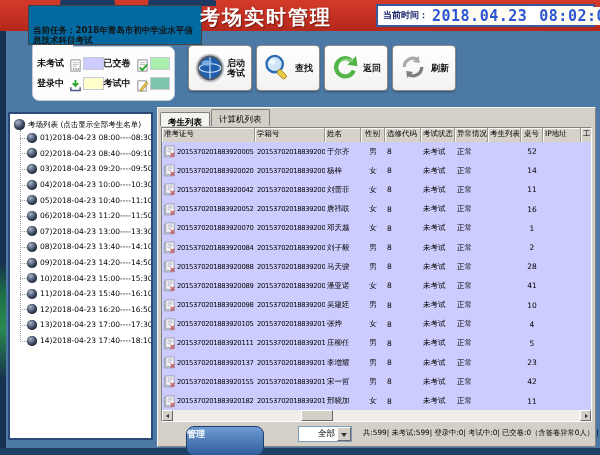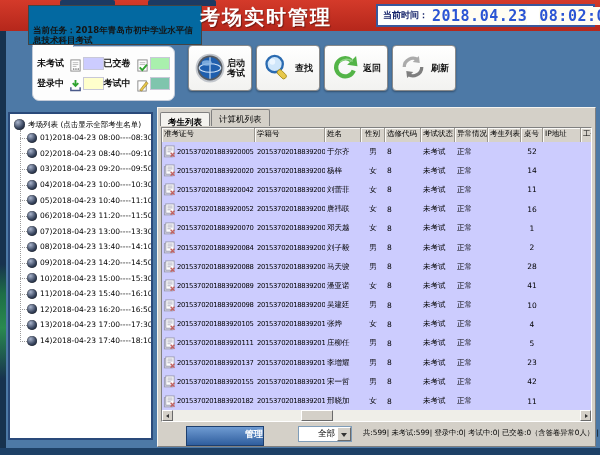--- a/index.html
+++ b/index.html
@@ -91,23 +91,23 @@
   .scroll-btn { width:11px; height:11px; background:#d4d0c8; border:1px solid;
                 border-color:#fff #6a6a6a #6a6a6a #fff; position:relative; cursor:pointer; flex:0 0 auto;}
   .scroll-btn::after { content:""; position:absolute; top:3px; border-top:2.5px solid transparent; border-bottom:2.5px solid transparent; }
   .scroll-left::after { left:3px; border-right:3.5px solid #333; }
   .scroll-right::after { left:4px; border-left:3.5px solid #333; }
   .scroll-track { flex:1; position:relative; }
   .scroll-thumb { position:absolute; left:128px; top:0; width:32px; height:11px; background:#d4d0c8;
                   border:1px solid; border-color:#fff #6a6a6a #6a6a6a #fff; cursor:grab; }
 
   .bottombar { position:absolute; left:0; bottom:0; width:100%; height:24px; display:flex; align-items:center; }
-  .manage-btn { position:absolute; left:28px; top:4px; width:78px; height:20px; color:#fff; font-size:9px; font-weight:bold;
-                background:linear-gradient(#6f9bd2,#2f5e9e); border:1px solid #1d3f6e; border-radius:0;
-                text-align:right; line-height:15px; cursor:pointer; }
+  .manage-btn { position:absolute; left:28px; top:4px; width:78px; height:30px; color:#fff; font-size:9px; font-weight:bold;
+                background:linear-gradient(#6f9bd2,#2f5e9e); border:1px solid #1d3f6e; border-radius:8px;
+                text-align:left; line-height:15px; cursor:pointer; }
   .filter-select { position:absolute; left:140px; top:4px; width:54px; height:16px; background:#fff;
                    border:1px solid #7f9db9; display:flex; align-items:center; cursor:pointer;padding-left:16px; }
   .filter-select .sel-text { flex:1; font-size:8.5px; padding-left:3px; color:#000; }
   .sel-arrow { width:14px; height:14px; background:#d4d0c8; border:1px solid; border-color:#fff #6a6a6a #6a6a6a #fff;
                position:relative; }
   .sel-arrow::after { content:""; position:absolute; left:3px; top:5px;
                       border-left:3.5px solid transparent; border-right:3.5px solid transparent; border-top:4px solid #333; }
   .stats { position:absolute; left:205px; top:6px; width:230px; font-size:7.3px; color:#000; white-space:nowrap; }
 </style>
 </head>

